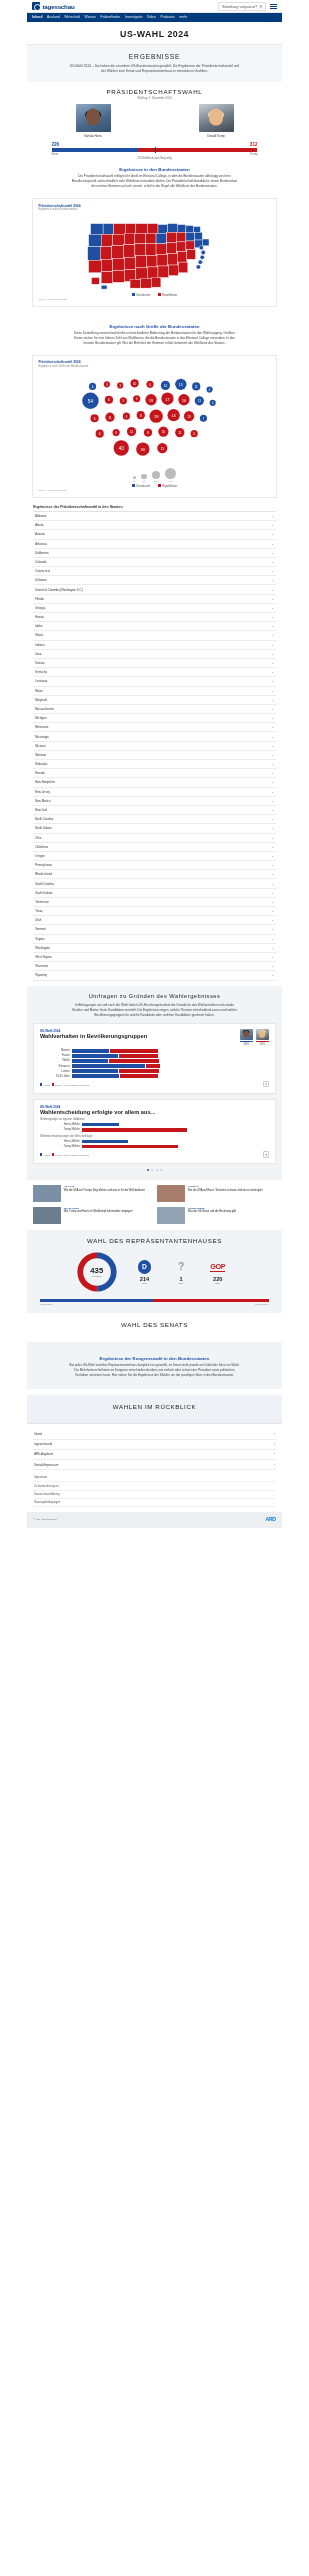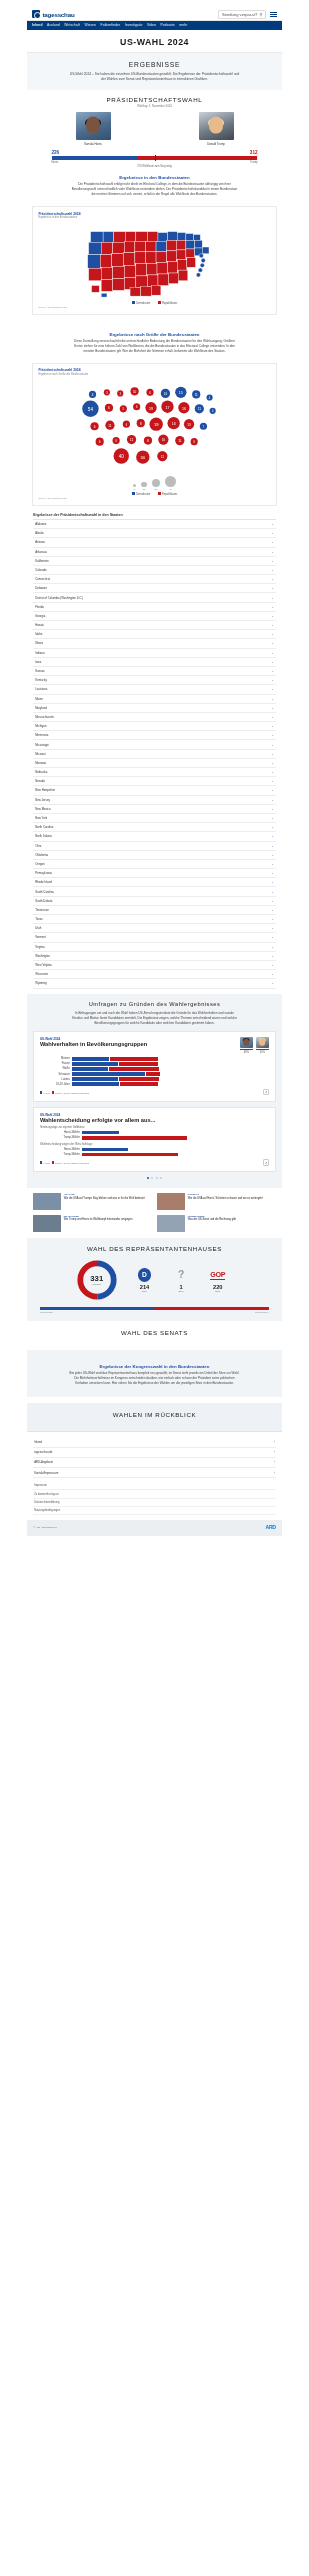--- a/index.html
+++ b/index.html
@@ -6,21 +6,21 @@
   * { box-sizing: border-box; }
   html, body { margin:0; padding:0; }
   body {
     width: 309px;
     font-family: "Liberation Sans", sans-serif;
     background: #ffffff;
     color: #1a1a1a;
     font-size: 5.7px;
     -webkit-font-smoothing: antialiased;
   }
-  .page { width:255px; margin:8px auto; position:relative; }
+  .page { width:255px; margin:0 auto; position:relative; }
 
   
   .topbar {
     height: 13.4px; background:#fff; border-bottom:0.5px solid #e6e6e6;
     display:flex; align-items:center; padding:0 5.2px; gap:4.1px;
   }
   .logo { display:flex; align-items:center; gap:2.1px; }
   .logo-mark { width:8.2px; height:8.2px; background:#003c7d; border-radius:1px; position:relative;}
   .logo-mark:after{content:"";position:absolute;left:1.5px;top:1.5px;width:5.2px;height:5.2px;border:1px solid #fff;border-radius:50%;}
   .logo-text { font-weight:bold; font-size:6.2px; color:#003c7d; letter-spacing:-0.2px;}
@@ -853,21 +853,21 @@
   <div class="house-band">
     <h3>WAHL DES REPRÄSENTANTENHAUSES</h3>
     <div class="house-row">
       <div class="donut">
         <svg viewBox="0 0 100 100">
           <circle cx="50" cy="50" r="38" fill="none" stroke="#e6e6e6" stroke-width="13"></circle>
           <circle cx="50" cy="50" r="38" fill="none" stroke="#1f4fa3" stroke-width="13" stroke-dasharray="118 239" transform="rotate(-90 50 50)"></circle>
           <circle cx="50" cy="50" r="38" fill="none" stroke="#c5161c" stroke-width="13" stroke-dasharray="121 239" stroke-dashoffset="-118" transform="rotate(-90 50 50)"></circle>
         </svg>
         <div class="num">
-          <b>331</b>
+          <b>435</b>
           <s>Mandate</s>
         </div>
       </div>
       <div class="party-cards">
         <div class="pcard">
           <div class="logo-box">
               <span class="dem">D</span>
             </div>
           <div class="seats">214</div>
           <div class="cap">Sitze</div>

